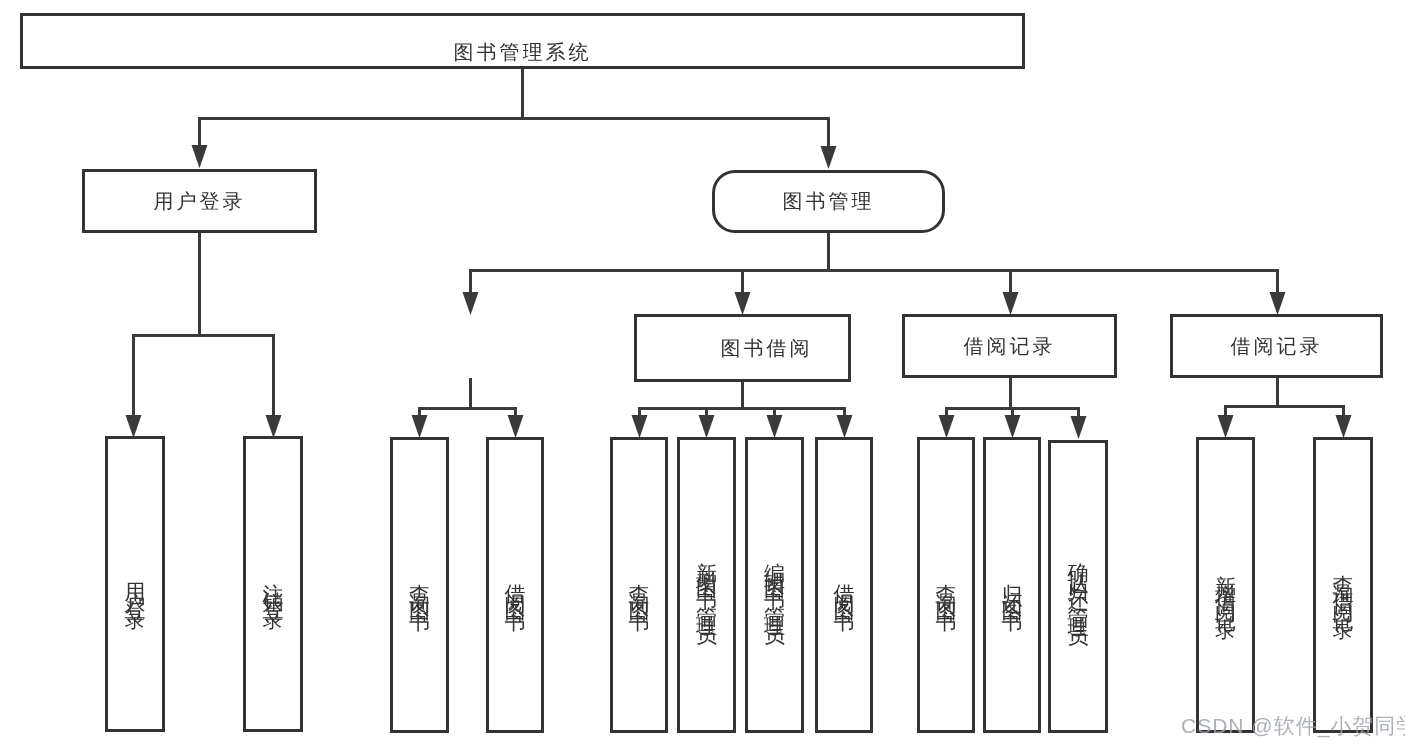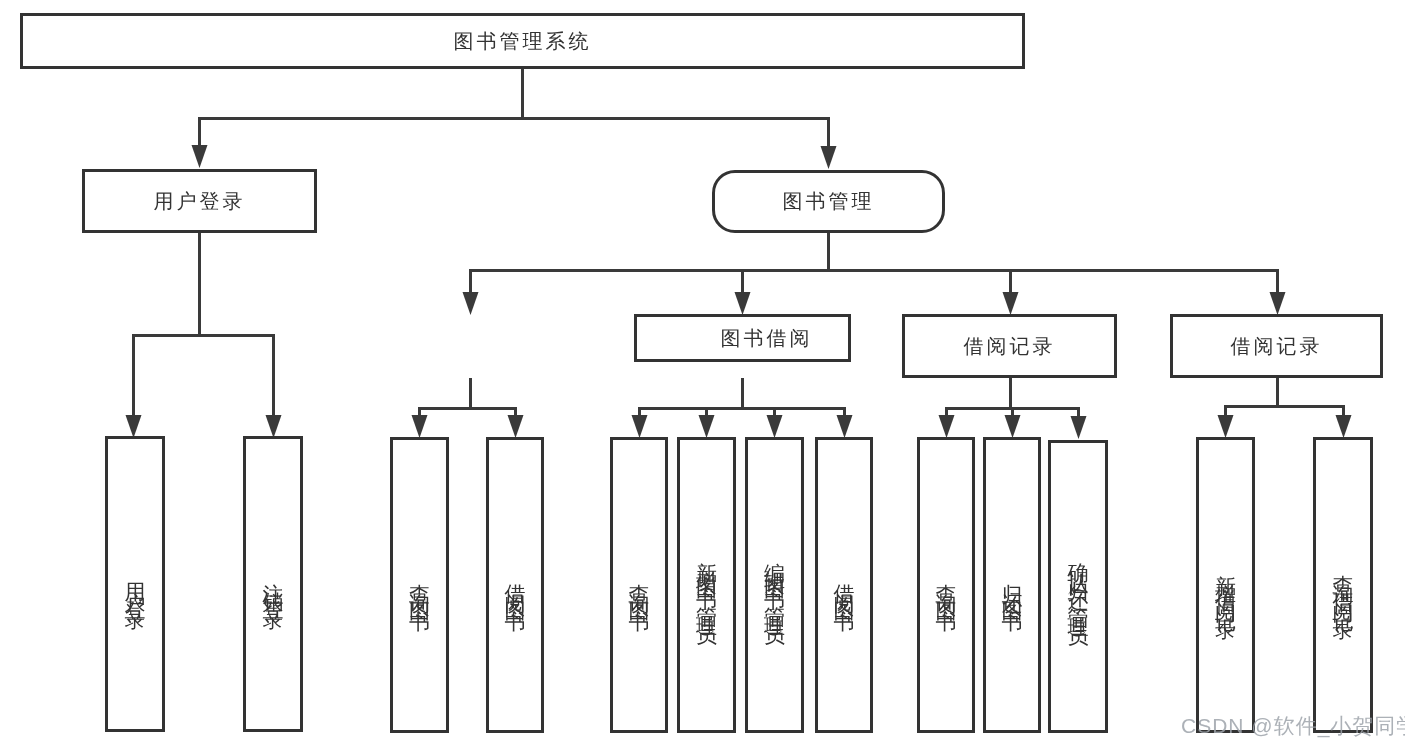--- a/index.html
+++ b/index.html
@@ -95,32 +95,32 @@
       <path d="M766.5 415 H782.5 L774.5 438 Z"></path>
       <path d="M836.5 415 H852.5 L844.5 438 Z"></path>
       <path d="M938.5 415 H954.5 L946.5 438 Z"></path>
       <path d="M1004.5 415 H1020.5 L1012.5 438 Z"></path>
       <path d="M1070.5 416 H1086.5 L1078.5 439 Z"></path>
       <path d="M1217.5 415 H1233.5 L1225.5 438 Z"></path>
       <path d="M1335.5 415 H1351.5 L1343.5 438 Z"></path>
     </g>
   </svg>
 
-  <div class="node" style="left:20px; top:13px; width:1005px; height:56px;">
+  <div class="node" style="left:20px; top:13px; width:1005px; height:56px;align-items:flex-end;">
     <span class="lbl">图书管理系统</span>
   </div>
 
   <div class="node" style="left:82px; top:169px; width:235px; height:64px;">
     <span class="lbl">用户登录</span>
   </div>
   <div class="node" style="left:712px; top:170px; width:233px; height:63px;border-radius:23px;">
     <span class="lbl">图书管理</span>
   </div>
 
-  <div class="node" style="left:634px; top:314px; width:217px; height:48px;padding-left:48px;">
+  <div class="node" style="left:634px; top:314px; width:217px; height:68px;padding-left:48px;">
     <span class="lbl">图书借阅</span>
   </div>
   <div class="node" style="left:902px; top:314px; width:215px; height:64px;">
     <span class="lbl">借阅记录</span>
   </div>
   <div class="node" style="left:1170px; top:314px; width:213px; height:64px;text-align:center;">
     <span class="lbl">借阅记录</span>
   </div>
 
   <div class="node leaf" style="left:105px; top:436px; width:60px; height:296px;">

